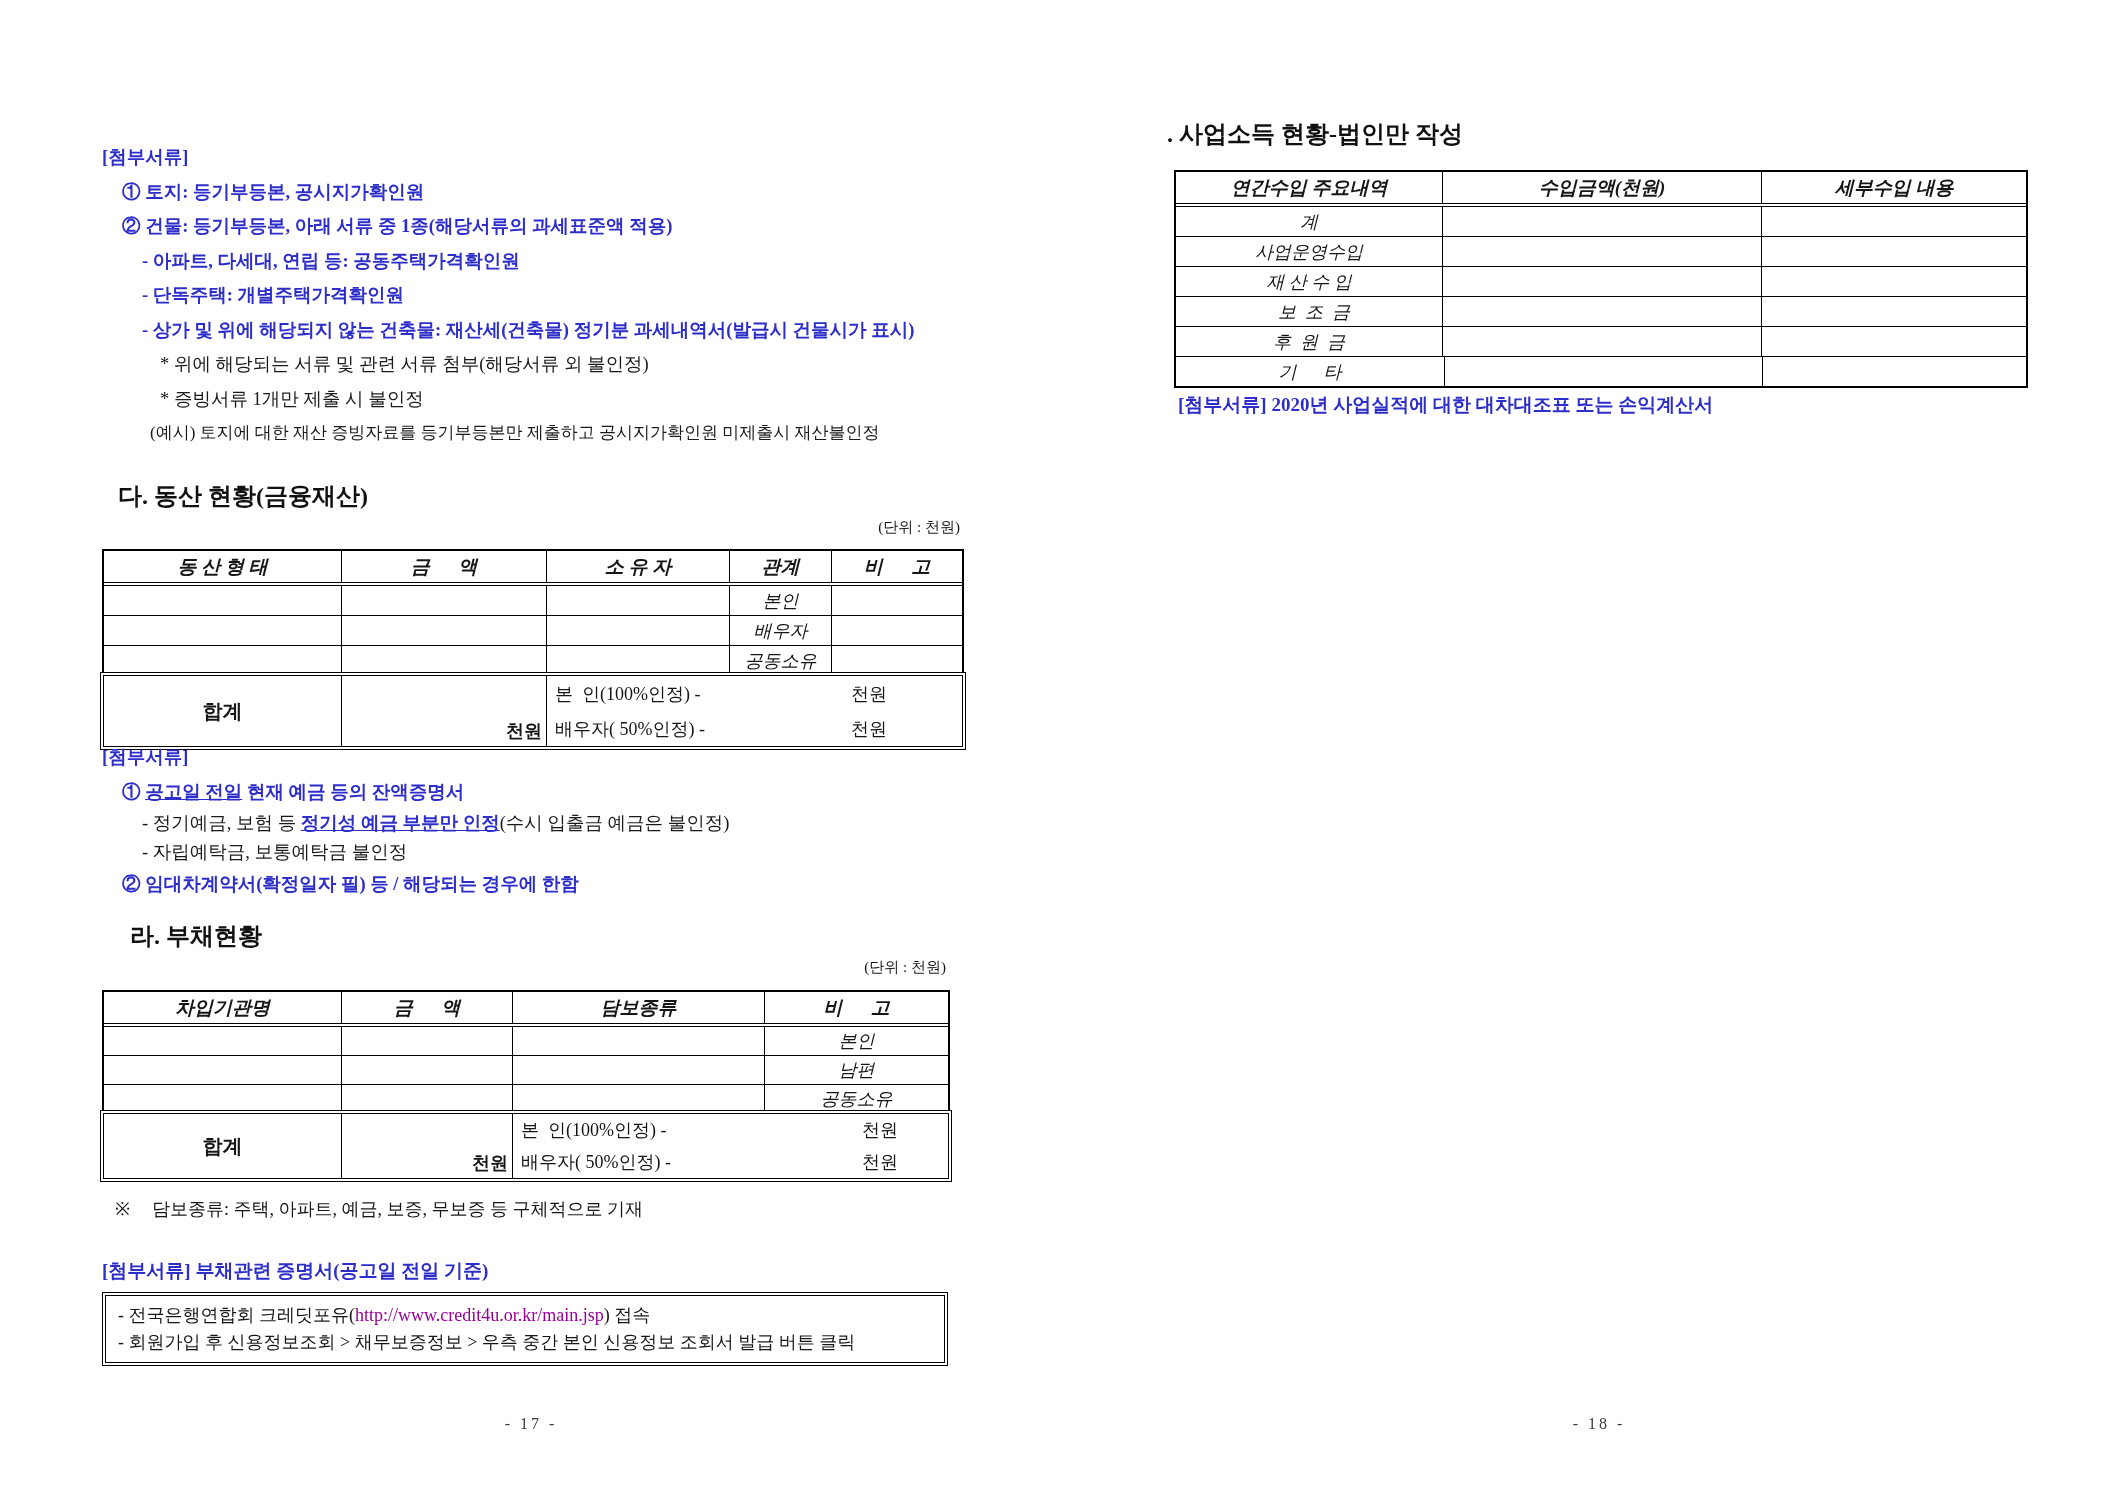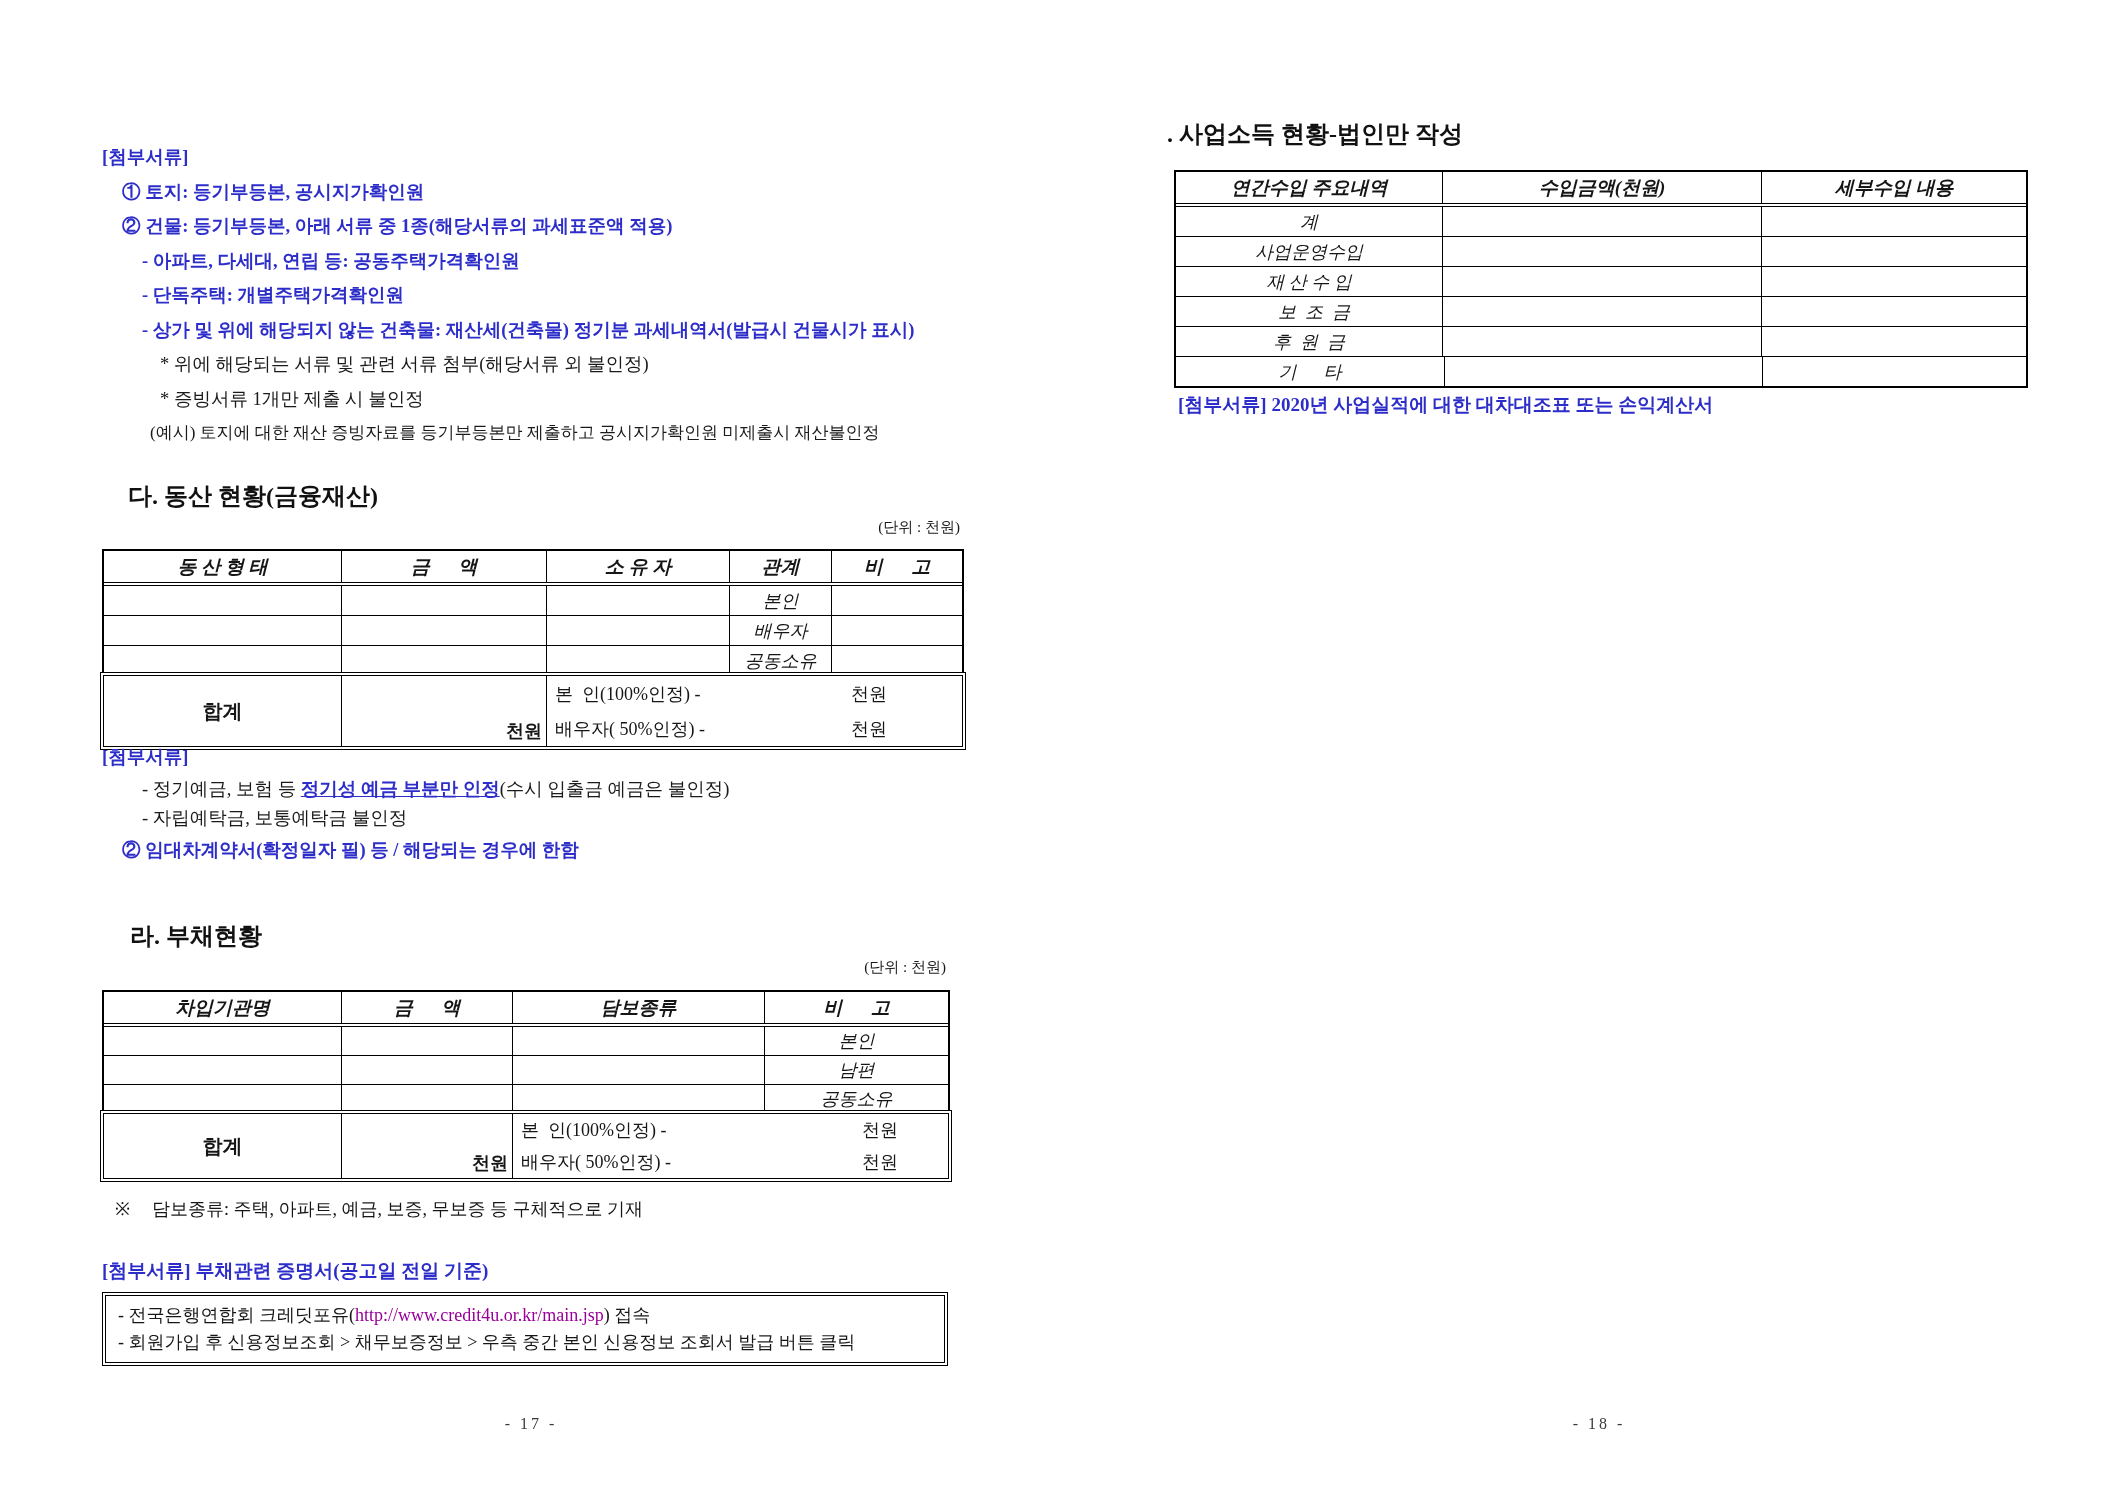--- a/index.html
+++ b/index.html
@@ -54,21 +54,21 @@
   <div class="blue ind1 nowrap">① 토지: 등기부등본, 공시지가확인원</div>
   <div class="blue ind1 nowrap">② 건물: 등기부등본, 아래 서류 중 1종(해당서류의 과세표준액 적용)</div>
   <div class="blue ind2 nowrap">- 아파트, 다세대, 연립 등: 공동주택가격확인원</div>
   <div class="blue ind2 nowrap">- 단독주택: 개별주택가격확인원</div>
   <div class="blue ind2 nowrap">- 상가 및 위에 해당되지 않는 건축물: 재산세(건축물) 정기분 과세내역서(발급시 건물시가 표시)</div>
   <div class="note ind3 nowrap">* 위에 해당되는 서류 및 관련 서류 첨부(해당서류 외 불인정)</div>
   <div class="note ind3 nowrap">* 증빙서류 1개만 제출 시 불인정</div>
   <div class="note example nowrap">(예시) 토지에 대한 재산 증빙자료를 등기부등본만 제출하고 공시지가확인원 미제출시 재산불인정</div>
 </div>
 
-<div class="abs sec-title nowrap" style="left:128px;top:480px;">다. 동산 현황(금융재산)</div>
+<div class="abs sec-title nowrap" style="left:118px;top:480px;">다. 동산 현황(금융재산)</div>
 <div class="abs unit" style="left:102px;top:518px;width:858px;">(단위 : 천원)</div>
 
 <div class="abs tbl" style="left:102px;top:549px;width:858px;">
   <div class="t-hrow">
     <div class="t-cell" style="width:238px;">동 산 형 태</div>
     <div class="t-cell" style="width:205px;">금      액</div>
     <div class="t-cell" style="width:183px;">소 유 자</div>
     <div class="t-cell" style="width:102px;">관계</div>
     <div class="t-cell" style="width:130px;">비      고</div>
   </div>
@@ -105,20 +105,21 @@
     </div>
     <div class="tb-line" style="padding-right:75px;">
       <span>배우자( 50%인정) - </span>
       <span>천원</span>
     </div>
   </div>
 </div>
 
 <div class="abs atlist" style="left:102px;top:740px;width:920px;">
   <div class="blue nowrap">[첨부서류]</div>
+  <div class="blue ind1 nowrap"><span>① </span><span class="u">공고일 전일</span><span> 현재 예금 등의 잔액증명서</span></div>
   <div class="note ind2 nowrap" style="line-height:29px;"><span>- 정기예금, 보험 등 </span><span class="blue u">정기성 예금 부분만 인정</span><span>(수시 입출금 예금은 불인정)</span></div>
   <div class="note ind2 nowrap" style="line-height:29px;">- 자립예탁금, 보통예탁금 불인정</div>
   <div class="blue ind1 nowrap">② 임대차계약서(확정일자 필) 등 / 해당되는 경우에 한함</div>
 </div>
 
 <div class="abs sec-title nowrap" style="left:130px;top:920px;">라. 부채현황</div>
 <div class="abs unit" style="left:102px;top:958px;width:844px;">(단위 : 천원)</div>
 
 <div class="abs tbl" style="left:102px;top:990px;width:844px;">
   <div class="t-hrow">

